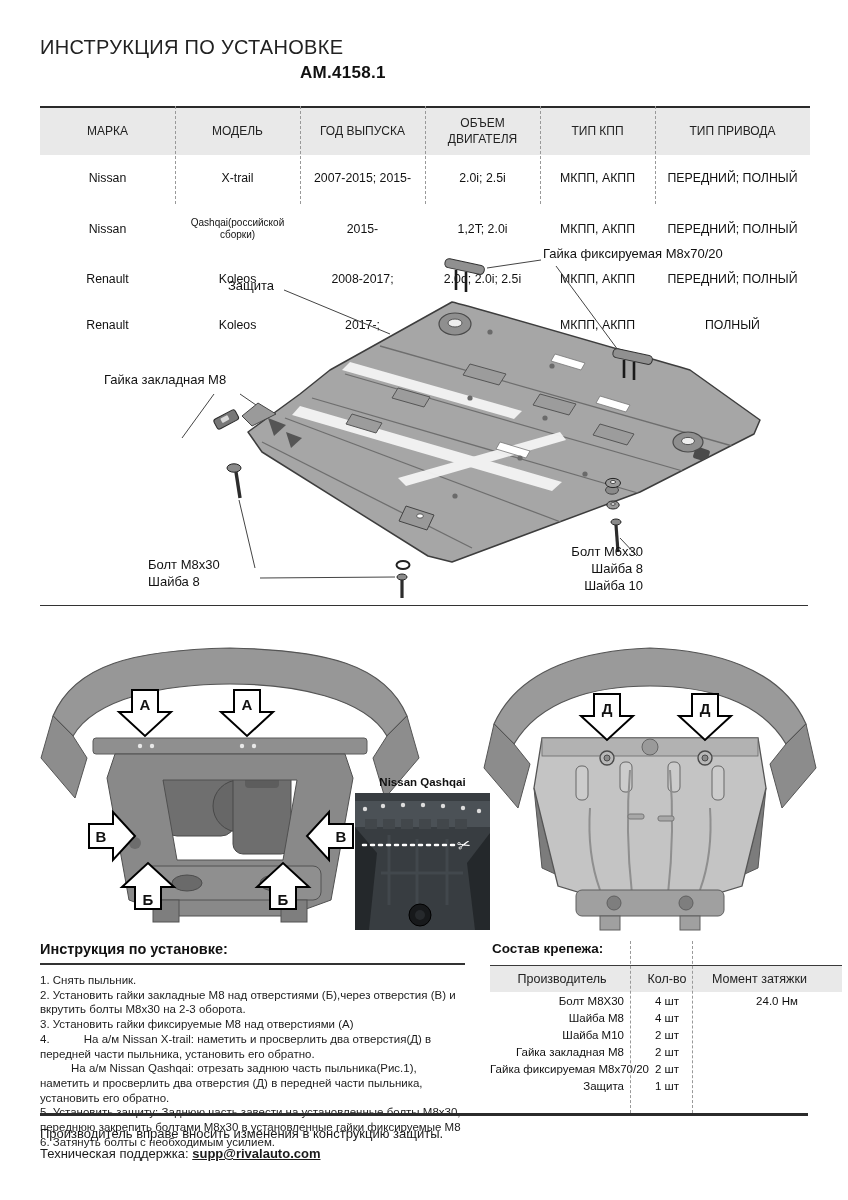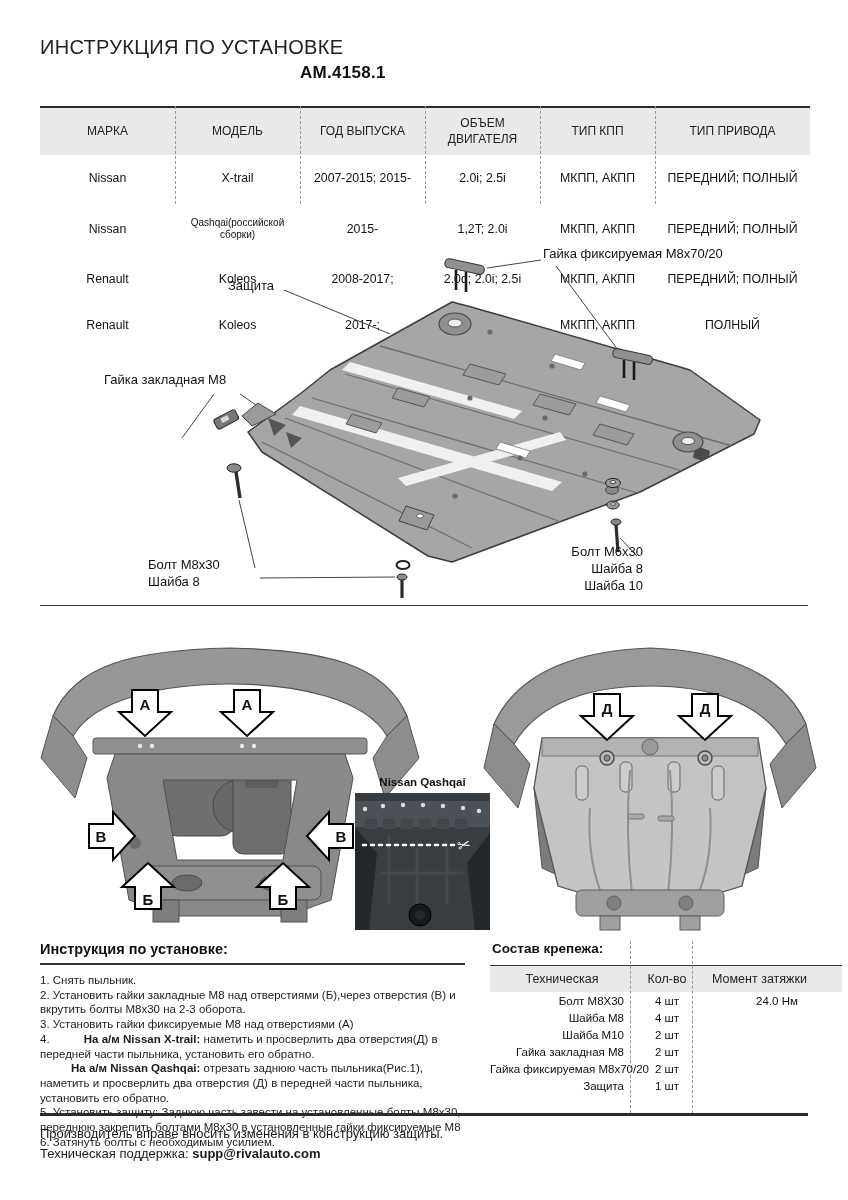--- a/index.html
+++ b/index.html
@@ -25,37 +25,37 @@
   .svg-abs{position:absolute;left:0;}
   .rule{position:absolute;border-top:1.5px solid #333;}
   .rule-thick{position:absolute;border-top:3px solid #2b2b2b;}
   
   .inset-title{position:absolute;left:355px;top:776px;width:135px;text-align:center;font-size:11.5px;font-weight:bold;color:#111;}
   
   .instr{position:absolute;left:40px;top:941px;width:425px;}
   .instr-title{font-size:14.5px;font-weight:bold;color:#111;}
   .instr-rule{border-top:2px solid #333;margin-top:6px;margin-bottom:8px;}
   .step{font-size:11.5px;line-height:1.28;color:#1c1c1c;}
-  .step .b{font-weight:bold;padding-left:31px;}
+  .step .b{font-weight:normal;padding-left:31px;}
   
   .hw{position:absolute;left:490px;top:941px;width:330px;}
   .hw-title{font-size:13.5px;font-weight:bold;color:#111;padding-left:2px;}
   table.hw-t{width:330px;border-collapse:collapse;table-layout:fixed;margin-top:9px;border-top:1.5px solid #3a3a3a;}
   table.hw-t th{background:#e9e9e9;font-weight:normal;font-size:12.5px;padding:6px 2px;color:#222;}
   table.hw-t th.hname{width:140px;}
   table.hw-t th.hqty{width:62px;}
   table.hw-t th.htorque{width:128px;text-align:left;padding-left:12px;}
   table.hw-t td{font-size:11.5px;padding:2.5px 0;color:#111;white-space:nowrap;}
   table.hw-t td.hname{text-align:right;padding-right:10px;}
   table.hw-t td.hqty{text-align:center;}
   table.hw-t td.htorque{text-align:center;padding-left:12px;}
   .vdash2{position:absolute;top:0;width:0;height:172px;border-left:1px dashed #999;}
   
   .foot{position:absolute;left:40px;top:1124px;width:770px;font-size:13px;line-height:20px;color:#1a1a1a;}
-  .foot .b{font-weight:bold;}
+  .foot .b{font-weight:bold;text-decoration:underline;}
 </style>
 </head>
 <body>
 
 <div class="page">
 
   <div class="hdr">
     <div class="hdr-l1">ИНСТРУКЦИЯ ПО УСТАНОВКЕ</div>
     <div class="hdr-l2">
       <span class="hdr-part">АМ.4158.1</span>
@@ -410,21 +410,21 @@
         <div class="step"><span>5. Установить защиту: Заднюю часть завести на установленные болты М8х30, переднюю закрепить болтами М8х30 в установленные гайки фиксируемые М8</span></div>
         <div class="step"><span>6. Затянуть болты с необходимым усилием.</span></div>
       </div>
   </div>
 
   <div class="hw">
     <div class="hw-title">Состав крепежа:</div>
     <table class="hw-t">
       <thead>
         <tr>
-          <th class="hname">Техническая</th>
+          <th class="hname">Производитель</th>
           <th class="hqty">Кол-во</th>
           <th class="htorque">Момент затяжки</th>
         </tr>
       </thead>
       <tbody id="hardware-body">
           <tr>
             <td class="hname">Болт М8Х30</td>
             <td class="hqty">4 шт</td>
             <td class="htorque">24.0 Нм</td>
           </tr>

